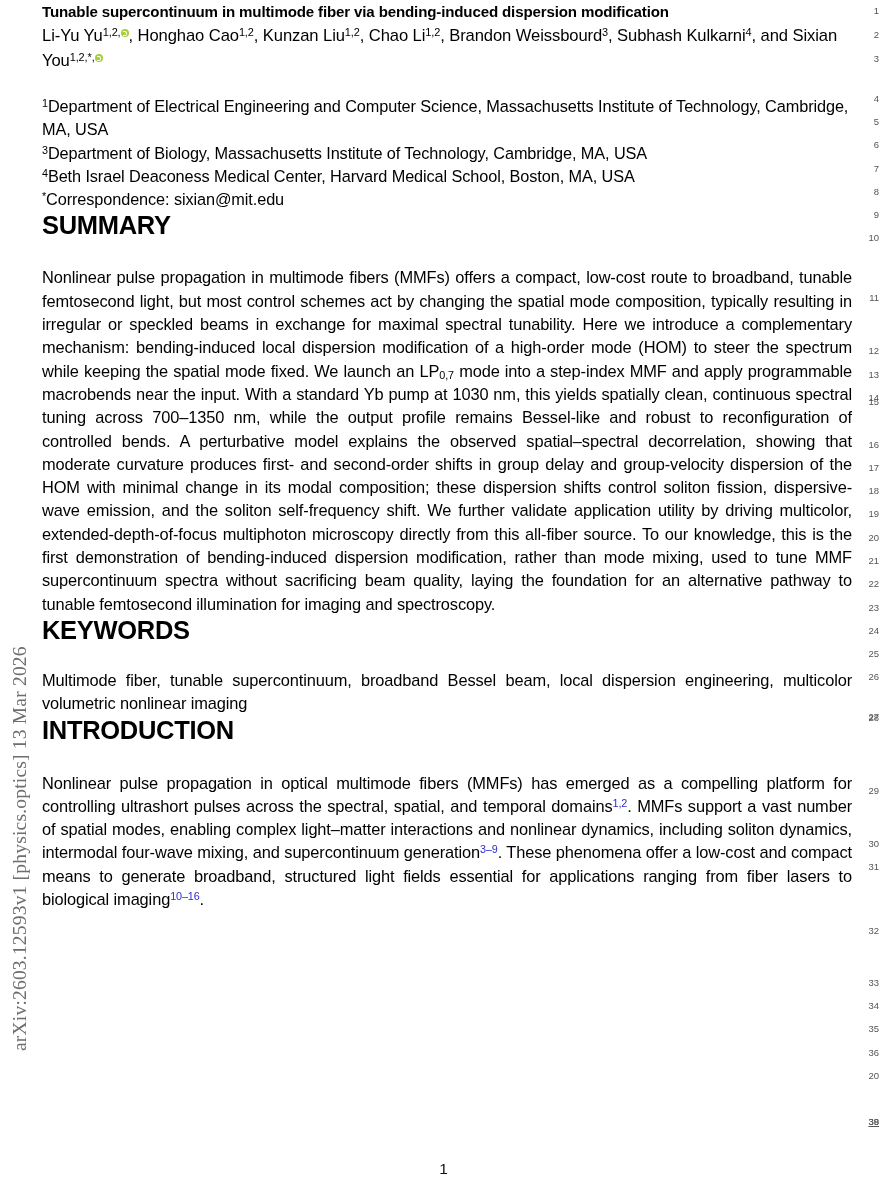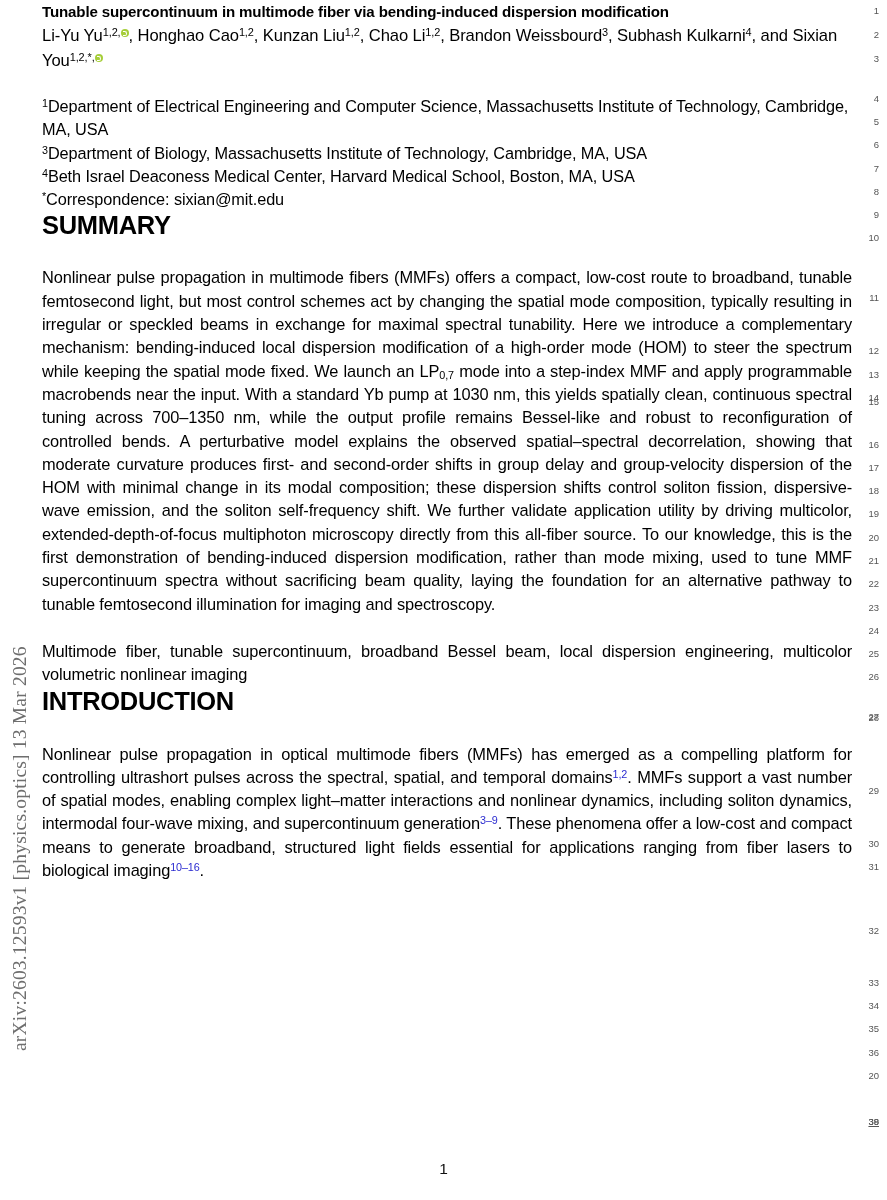--- a/index.html
+++ b/index.html
@@ -185,20 +185,21 @@
   <div class="affil-block">
     <div class="affil-line"><sup>1</sup>Department of Electrical Engineering and Computer Science, Massachusetts Institute of Technology, Cambridge, MA, USA</div>
     <div class="affil-line"><sup>3</sup>Department of Biology, Massachusetts Institute of Technology, Cambridge, MA, USA</div>
     <div class="affil-line"><sup>4</sup>Beth Israel Deaconess Medical Center, Harvard Medical School, Boston, MA, USA</div>
     <div class="affil-line"><sup>*</sup>Correspondence: sixian@mit.edu</div>
   </div>
 
   <h2 class="section sec-summary">SUMMARY</h2>
   <p class="body p-summary">Nonlinear pulse propagation in multimode fibers (MMFs) offers a compact, low-cost route to broadband, tunable femtosecond light, but most control schemes act by changing the spatial mode composition, typically resulting in irregular or speckled beams in exchange for maximal spectral tunability. Here we introduce a complementary mechanism: bending-induced local dispersion modification of a high-order mode (HOM) to steer the spectrum while keeping the spatial mode fixed. We launch an LP<sub>0,7</sub> mode into a step-index MMF and apply programmable macrobends near the input. With a standard Yb pump at 1030 nm, this yields spatially clean, continuous spectral tuning across 700–1350 nm, while the output profile remains Bessel-like and robust to reconfiguration of controlled bends. A perturbative model explains the observed spatial–spectral decorrelation, showing that moderate curvature produces first- and second-order shifts in group delay and group-velocity dispersion of the HOM with minimal change in its modal composition; these dispersion shifts control soliton fission, dispersive-wave emission, and the soliton self-frequency shift. We further validate application utility by driving multicolor, extended-depth-of-focus multiphoton microscopy directly from this all-fiber source. To our knowledge, this is the first demonstration of bending-induced dispersion modification, rather than mode mixing, used to tune MMF supercontinuum spectra without sacrificing beam quality, laying the foundation for an alternative pathway to tunable femtosecond illumination for imaging and spectroscopy.</p>
 
+  <h2 class="section sec-keywords">KEYWORDS</h2>
   <p class="body p-keywords">Multimode fiber, tunable supercontinuum, broadband Bessel beam, local dispersion engineering, multicolor volumetric nonlinear imaging</p>
 
   <h2 class="section sec-intro">INTRODUCTION</h2>
   <p class="body p-intro">Nonlinear pulse propagation in optical multimode fibers (MMFs) has emerged as a compelling platform for controlling ultrashort pulses across the spectral, spatial, and temporal domains<sup class="cite">1,2</sup>. MMFs support a vast number of spatial modes, enabling complex light–matter interactions and nonlinear dynamics, including soliton dynamics, intermodal four-wave mixing, and supercontinuum generation<sup class="cite">3–9</sup>. These phenomena offer a low-cost and compact means to generate broadband, structured light fields essential for applications ranging from fiber lasers to biological imaging<sup class="cite">10–16</sup>.</p>
 
 </div>
 
 <div id="linenos">
     <div class="ln" style="top: 5px;">1</div>
     <div class="ln" style="top: 29px;">2</div>

